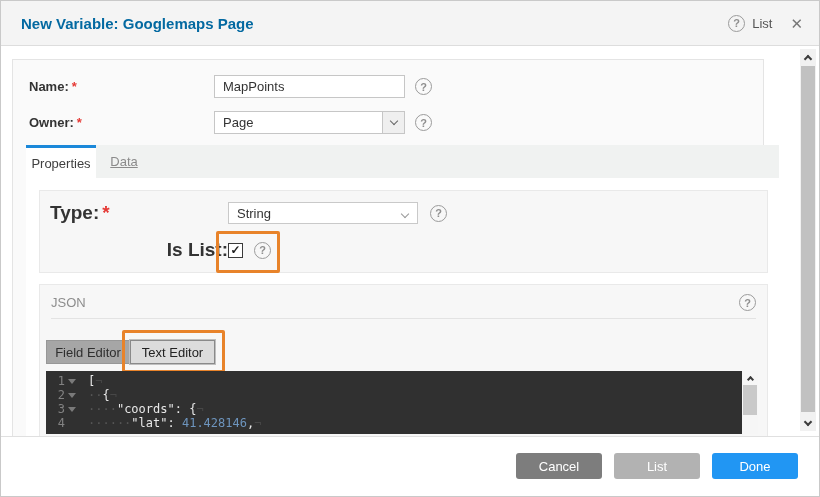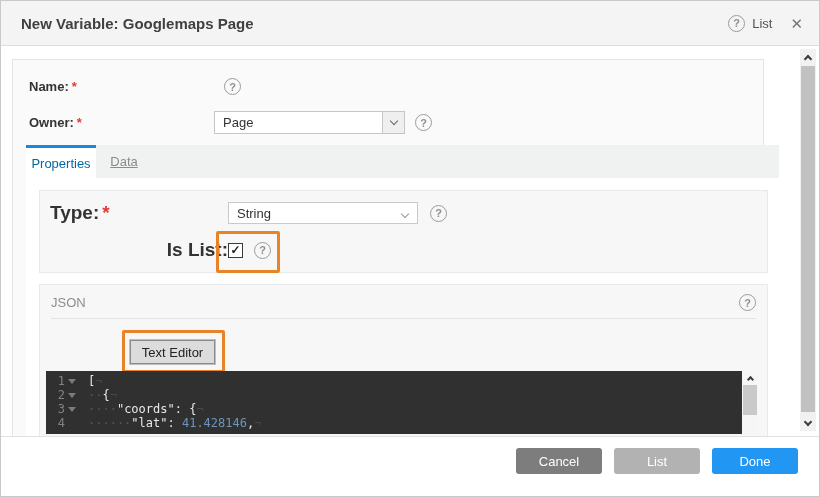--- a/index.html
+++ b/index.html
@@ -1,21 +1,21 @@
 <!DOCTYPE html>
 <html><head>
 <meta charset="utf-8">
 <style>
   * { margin:0; padding:0; box-sizing:border-box; }
   body { font-family:"Liberation Sans", sans-serif; background:#fff; }
   .dialog { position:relative; width:820px; height:497px; border:1px solid #c9c9c9; background:#fff; overflow:hidden; }
 
   
   .header { position:absolute; top:0; left:0; right:0; height:45px; background:#f4f4f4; border-bottom:1px solid #dddddd; display:flex; align-items:center; }
-  .title { margin-left:20px; font-size:15px; font-weight:bold; color:#404040; }
+  .title { margin-left:20px; font-size:15px; font-weight:bold; color:#0369a1; }
   .header-right { margin-left:auto; display:flex; align-items:center; margin-right:16px; }
   .help-badge { width:17px; height:17px; border:1px solid #9b9b9b; border-radius:50%; color:#8f8f8f; font-size:11px; font-weight:bold; display:flex; align-items:center; justify-content:center; flex:0 0 auto; cursor:pointer; }
   .header .help-text { font-size:13px; color:#555; margin-left:7px; }
   .close-x { font-size:15px; color:#777; margin-left:18px; cursor:pointer; line-height:1; }
 
   
   .body { position:absolute; top:46px; left:0; right:0; height:390px; background:#fff; overflow:hidden; }
 
   
   .dlg-scrollbar { position:absolute; top:2px; right:3px; width:16px; height:382px; background:#f1f1f1; }
@@ -34,21 +34,21 @@
   .req { color:#e53935; margin-left:3px; }
   .text-input { width:191px; height:23px; border:1px solid #c6c6c6; background:#fff; font-size:13px; color:#333; padding:0 8px; font-family:"Liberation Sans",sans-serif; outline:none; }
   .select-box { position:relative; width:191px; height:23px; border:1px solid #c6c6c6; background:#fff; display:flex; align-items:center; font-size:13px; color:#333; padding-left:8px; cursor:pointer; }
   .select-btn { position:absolute; right:0; top:0; bottom:0; width:22px; background:#efefef; border-left:1px solid #c6c6c6; display:flex; align-items:center; justify-content:center; }
   .select-btn .chev2 { width:6px; height:6px; border-right:1.5px solid #666; border-bottom:1.5px solid #666; transform:rotate(45deg); margin-top:-3px; }
   .fr-help { margin-left:10px; }
 
   
   .tab-strip { position:absolute; left:13px; top:85px; width:753px; height:33px; background:#f0f2f1; }
   .tab { position:absolute; top:0; height:33px; display:flex; align-items:center; justify-content:center; font-size:13px; cursor:pointer; }
-  .tab-properties { left:0; width:70px; background:#fff; border-top:3px solid #1b88d9; color:#0369a1; }
+  .tab-properties { left:0; width:70px; background:#fff; border-top:3px solid #1b88d9; color:#404040; }
   .tab-data { left:70px; width:56px; color:#8b8b8b;text-decoration:underline; }
 
   
   .tab-content { position:absolute; left:13px; top:118px; width:754px; height:260px; background:#fff; }
   .inner-panel { position:absolute; left:13px; width:729px; background:#f7f7f7; border:1px solid #e9e9e9; }
   .type-panel { top:12px; height:83px; }
   .json-panel { top:106px; height:154px; border-bottom:none; }
 
   .prow { position:absolute; left:10px; height:22px; display:flex; align-items:center; }
   .prow-type { top:11px; } .prow-islist { top:48px;text-align:right; }
@@ -80,21 +80,21 @@
   .codetext { margin-left:10px; color:#e8e8e8; }
   .ws { color:#555; }
   .num-lit { color:#6d94bd; }
   .plain-lit { color:#e8e8e8; }
   .eol { color:#474747; }
 
   .editor-scrollbar { position:absolute; left:702px; top:86px; width:16px; height:63px; background:#f6f6f6; }
   .esb-thumb { position:absolute; left:1px; right:1px; top:14px; height:30px; background:#c9c9c9; cursor:pointer; }
 
   
-  .footer { position:absolute; left:0; right:0; bottom:0; height:60px; background:#fff; border-top:1px solid #e0e0e0; display:flex; justify-content:flex-end; padding:11px 21px 0 0; gap:12px; }
+  .footer { position:absolute; left:0; right:0; bottom:0; height:60px; background:#fff; border-top:1px solid #e0e0e0; display:flex; justify-content:flex-end; padding:16px 21px 0 0; gap:12px; }
   .btn { width:86px; height:26px; border:none; border-radius:3px; color:#fff; font-size:13px; font-family:"Liberation Sans",sans-serif; cursor:pointer; }
   .btn-cancel { background:#7d7d7d; }
   .btn-back { background:#b2b2b2; }
   .btn-done { background:#2196f3; }
 </style>
 </head>
 <body>
 
 <div class="dialog">
 
@@ -106,20 +106,21 @@
       <div class="close-x">✕</div>
     </div>
   </div>
 
   <div class="body">
 
     <div class="form-panel">
 
       <div class="field-row row-name">
         <div class="field-label"><span>Name:</span><span class="req">*</span></div>
+        <input class="text-input" type="text" value="MapPoints" style="">
         <div class="help-badge fr-help">?</div>
       </div>
 
       <div class="field-row row-owner">
         <div class="field-label"><span>Owner:</span><span class="req">*</span></div>
         <div class="select-box">
           <span>Page</span>
           <div class="select-btn">
               <span class="chev2"></span>
             </div>
@@ -149,20 +150,21 @@
             <div class="help-badge cb-help">?</div>
           </div>
           <div class="hl-box hl-checkbox"></div>
         </div>
 
         <div class="inner-panel json-panel">
           <div class="json-heading">JSON</div>
           <div class="help-badge json-help">?</div>
           <div class="json-divider"></div>
 
+          <div class="editor-btn btn-field-editor">Field Editor</div>
           <div class="editor-btn btn-text-editor">Text Editor</div>
           <div class="hl-box hl-texteditor"></div>
 
           <div class="code-editor">
             <div id="code-lines">
                 <div class="code-line"><span class="gutter"><span class="ln">1</span><span class="fold"><span class="fold-tri"></span></span></span><span class="codetext"><span class="plain-lit">[</span><span class="eol">¬</span></span></div>
                 <div class="code-line"><span class="gutter"><span class="ln">2</span><span class="fold"><span class="fold-tri"></span></span></span><span class="codetext"><span class="ws">··</span><span class="plain-lit">{</span><span class="eol">¬</span></span></div>
                 <div class="code-line"><span class="gutter"><span class="ln">3</span><span class="fold"><span class="fold-tri"></span></span></span><span class="codetext"><span class="ws">····</span><span class="plain-lit">"coords": {</span><span class="eol">¬</span></span></div>
                 <div class="code-line"><span class="gutter"><span class="ln">4</span><span class="fold"></span></span><span class="codetext"><span class="ws">······</span><span class="plain-lit">"lat": </span><span class="num-lit">41.428146</span><span class="plain-lit">,</span><span class="eol">¬</span></span></div>
               </div>

